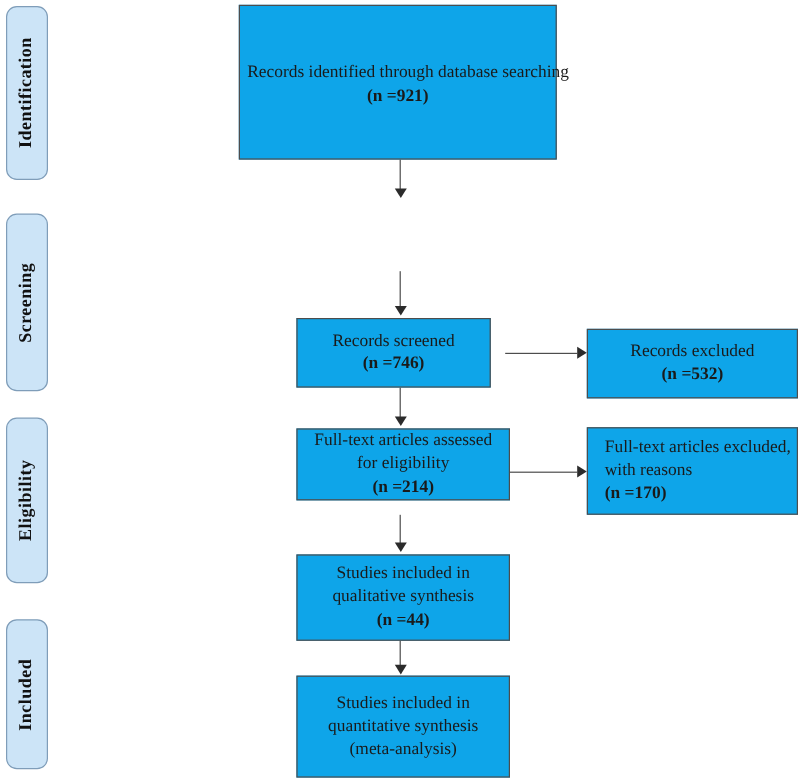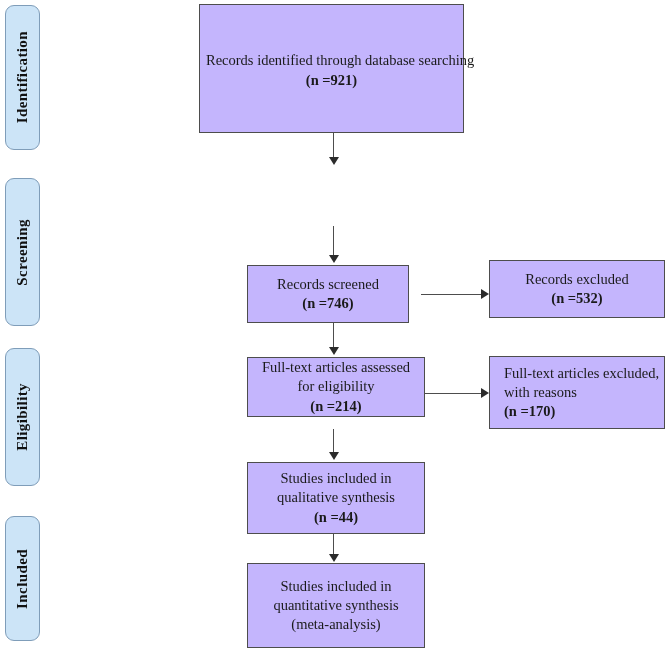--- a/index.html
+++ b/index.html
@@ -43,21 +43,21 @@
     font-size: 15px;
     letter-spacing: 0.4px;
     color: #111111;
     white-space: nowrap;
   }
 
   
   .box {
     position: absolute;
     box-sizing: border-box;
-    background: #c4b5fd;
+    background: #0ea5e9;
     border: 1px solid #4d4d4d;
     display: flex;
     flex-direction: column;
     justify-content: center;
   }
   .box-inner {
     padding: 0 6px;
     text-align: center;
     font-size: 14.5px;
     line-height: 1.32;
@@ -152,21 +152,21 @@
   <div class="box" style="left:247px; top:265px; width:162px; height:58px;">
     <div class="box-inner">
       <span class="line">Records screened</span>
       <span class="line b">(n =746)</span>
     </div>
   </div>
 
   <div class="h-line" style="left:421px; top:294px; width:60px;"></div>
   <div class="arrow-right" style="left:481px; top:289px;"></div>
 
-  <div class="box" style="left:489px; top:260px; width:176px; height:58px;">
+  <div class="box" style="left:489px; top:274px; width:176px; height:58px;">
     <div class="box-inner">
       <span class="line">Records excluded</span>
       <span class="line b">(n =532)</span>
     </div>
   </div>
 
   <div class="v-line" style="left:333px; top:323px; height:26px;"></div>
   <div class="arrow-down" style="left:329px; top:347px;"></div>
 
   <div class="box" style="left:247px; top:357px; width:178px; height:60px;">

